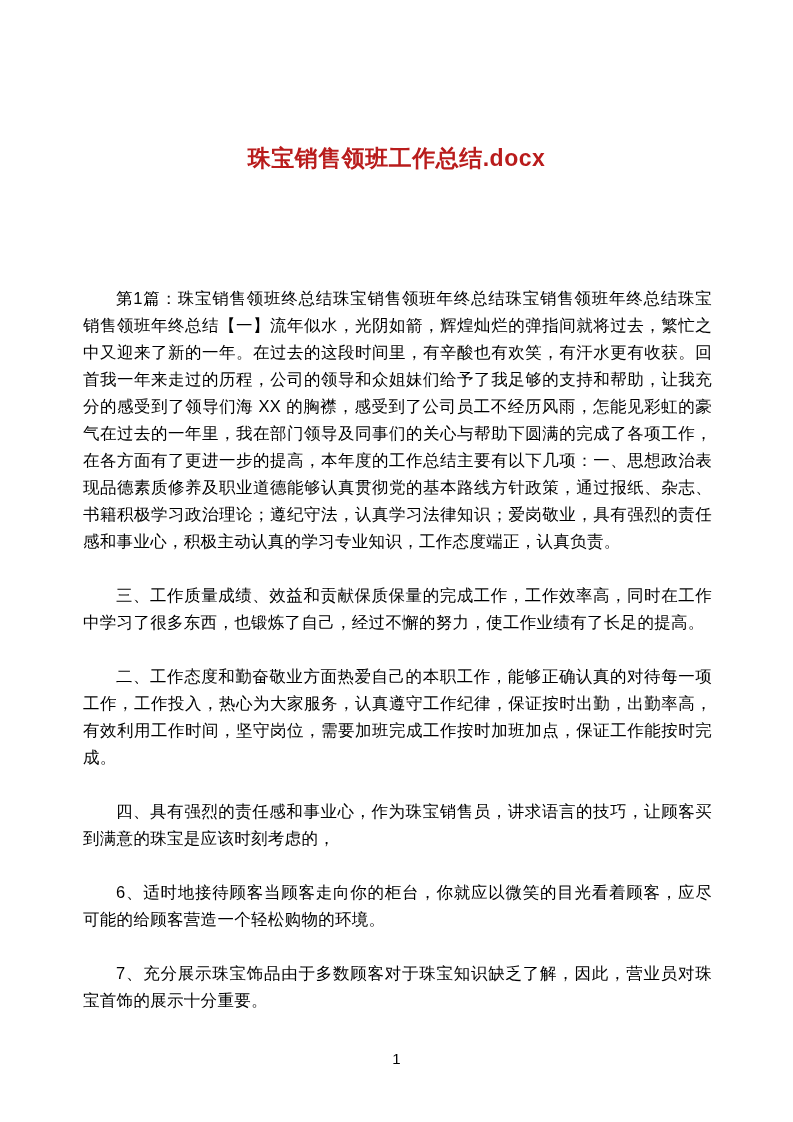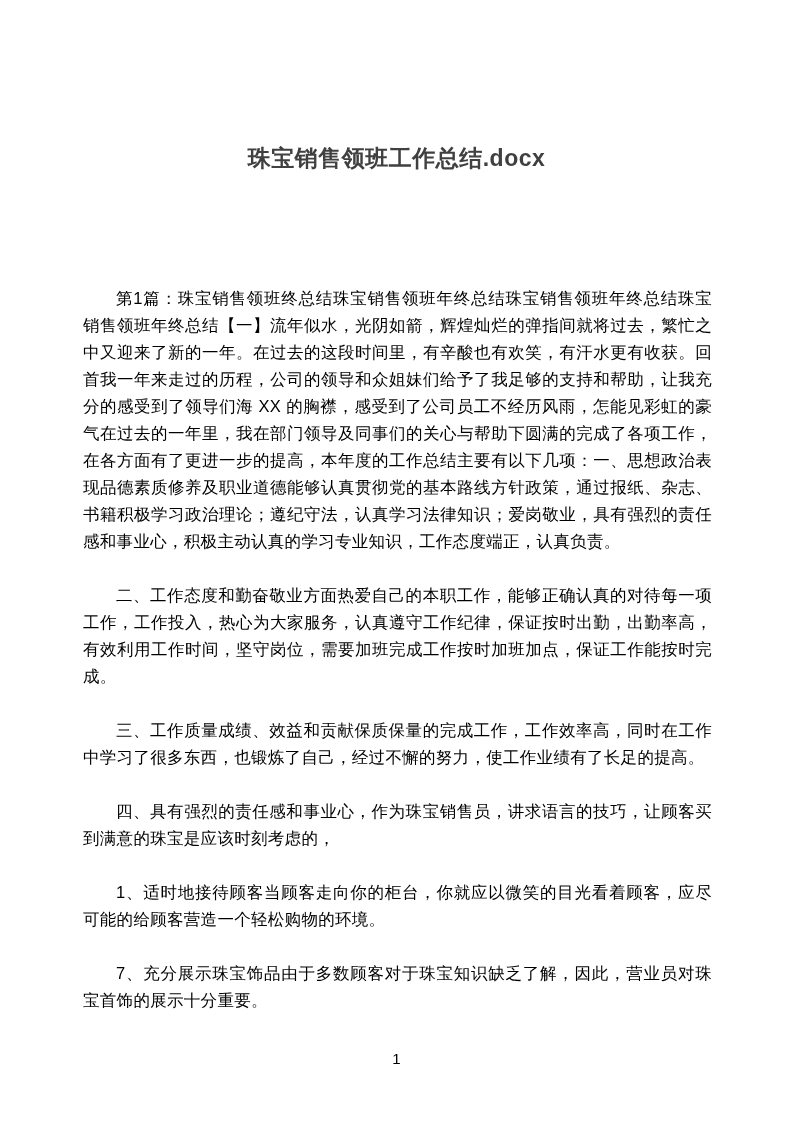--- a/index.html
+++ b/index.html
@@ -20,21 +20,21 @@
     box-sizing: border-box;
   }
   .doc-title {
     margin: 0;
     padding-top: 143px;
     text-align: center;
     font-size: 23px;
     line-height: 31px;
     font-weight: 700;
     letter-spacing: 0.5px;
-    color: #404040;
+    color: #b91c1c;
   }
   .content {
     margin: 111px 81px 0 83px;
     width: 629px;
   }
   .content p {
     margin: 12px 0 27px 0;
     font-size: 16.5px;
     line-height: 27px;
     text-align: justify;
@@ -57,22 +57,22 @@
 </style>
 </head>
 <body>
 
 <div class="page">
 
   <h1 class="doc-title">珠宝销售领班工作总结.docx</h1>
 
   <div class="content">
     <p>第1篇：珠宝销售领班终总结珠宝销售领班年终总结珠宝销售领班年终总结珠宝销售领班年终总结【一】流年似水，光阴如箭，辉煌灿烂的弹指间就将过去，繁忙之中又迎来了新的一年。在过去的这段时间里，有辛酸也有欢笑，有汗水更有收获。回首我一年来走过的历程，公司的领导和众姐妹们给予了我足够的支持和帮助，让我充分的感受到了领导们海 XX 的胸襟，感受到了公司员工不经历风雨，怎能见彩虹的豪气在过去的一年里，我在部门领导及同事们的关心与帮助下圆满的完成了各项工作，在各方面有了更进一步的提高，本年度的工作总结主要有以下几项：一、思想政治表现品德素质修养及职业道德能够认真贯彻党的基本路线方针政策，通过报纸、杂志、书籍积极学习政治理论；遵纪守法，认真学习法律知识；爱岗敬业，具有强烈的责任感和事业心，积极主动认真的学习专业知识，工作态度端正，认真负责。</p>
+    <p>三、工作质量成绩、效益和贡献保质保量的完成工作，工作效率高，同时在工作中学习了很多东西，也锻炼了自己，经过不懈的努力，使工作业绩有了长足的提高。</p>
     <p>二、工作态度和勤奋敬业方面热爱自己的本职工作，能够正确认真的对待每一项工作，工作投入，热心为大家服务，认真遵守工作纪律，保证按时出勤，出勤率高，有效利用工作时间，坚守岗位，需要加班完成工作按时加班加点，保证工作能按时完成。</p>
-    <p>三、工作质量成绩、效益和贡献保质保量的完成工作，工作效率高，同时在工作中学习了很多东西，也锻炼了自己，经过不懈的努力，使工作业绩有了长足的提高。</p>
     <p>四、具有强烈的责任感和事业心，作为珠宝销售员，讲求语言的技巧，让顾客买到满意的珠宝是应该时刻考虑的，</p>
-    <p>1、适时地接待顾客当顾客走向你的柜台，你就应以微笑的目光看着顾客，应尽可能的给顾客营造一个轻松购物的环境。</p>
+    <p>6、适时地接待顾客当顾客走向你的柜台，你就应以微笑的目光看着顾客，应尽可能的给顾客营造一个轻松购物的环境。</p>
     <p>7、充分展示珠宝饰品由于多数顾客对于珠宝知识缺乏了解，因此，营业员对珠宝首饰的展示十分重要。</p>
   </div>
 
   <div class="page-footer">1</div>
 
 </div>
 
 </body></html>

